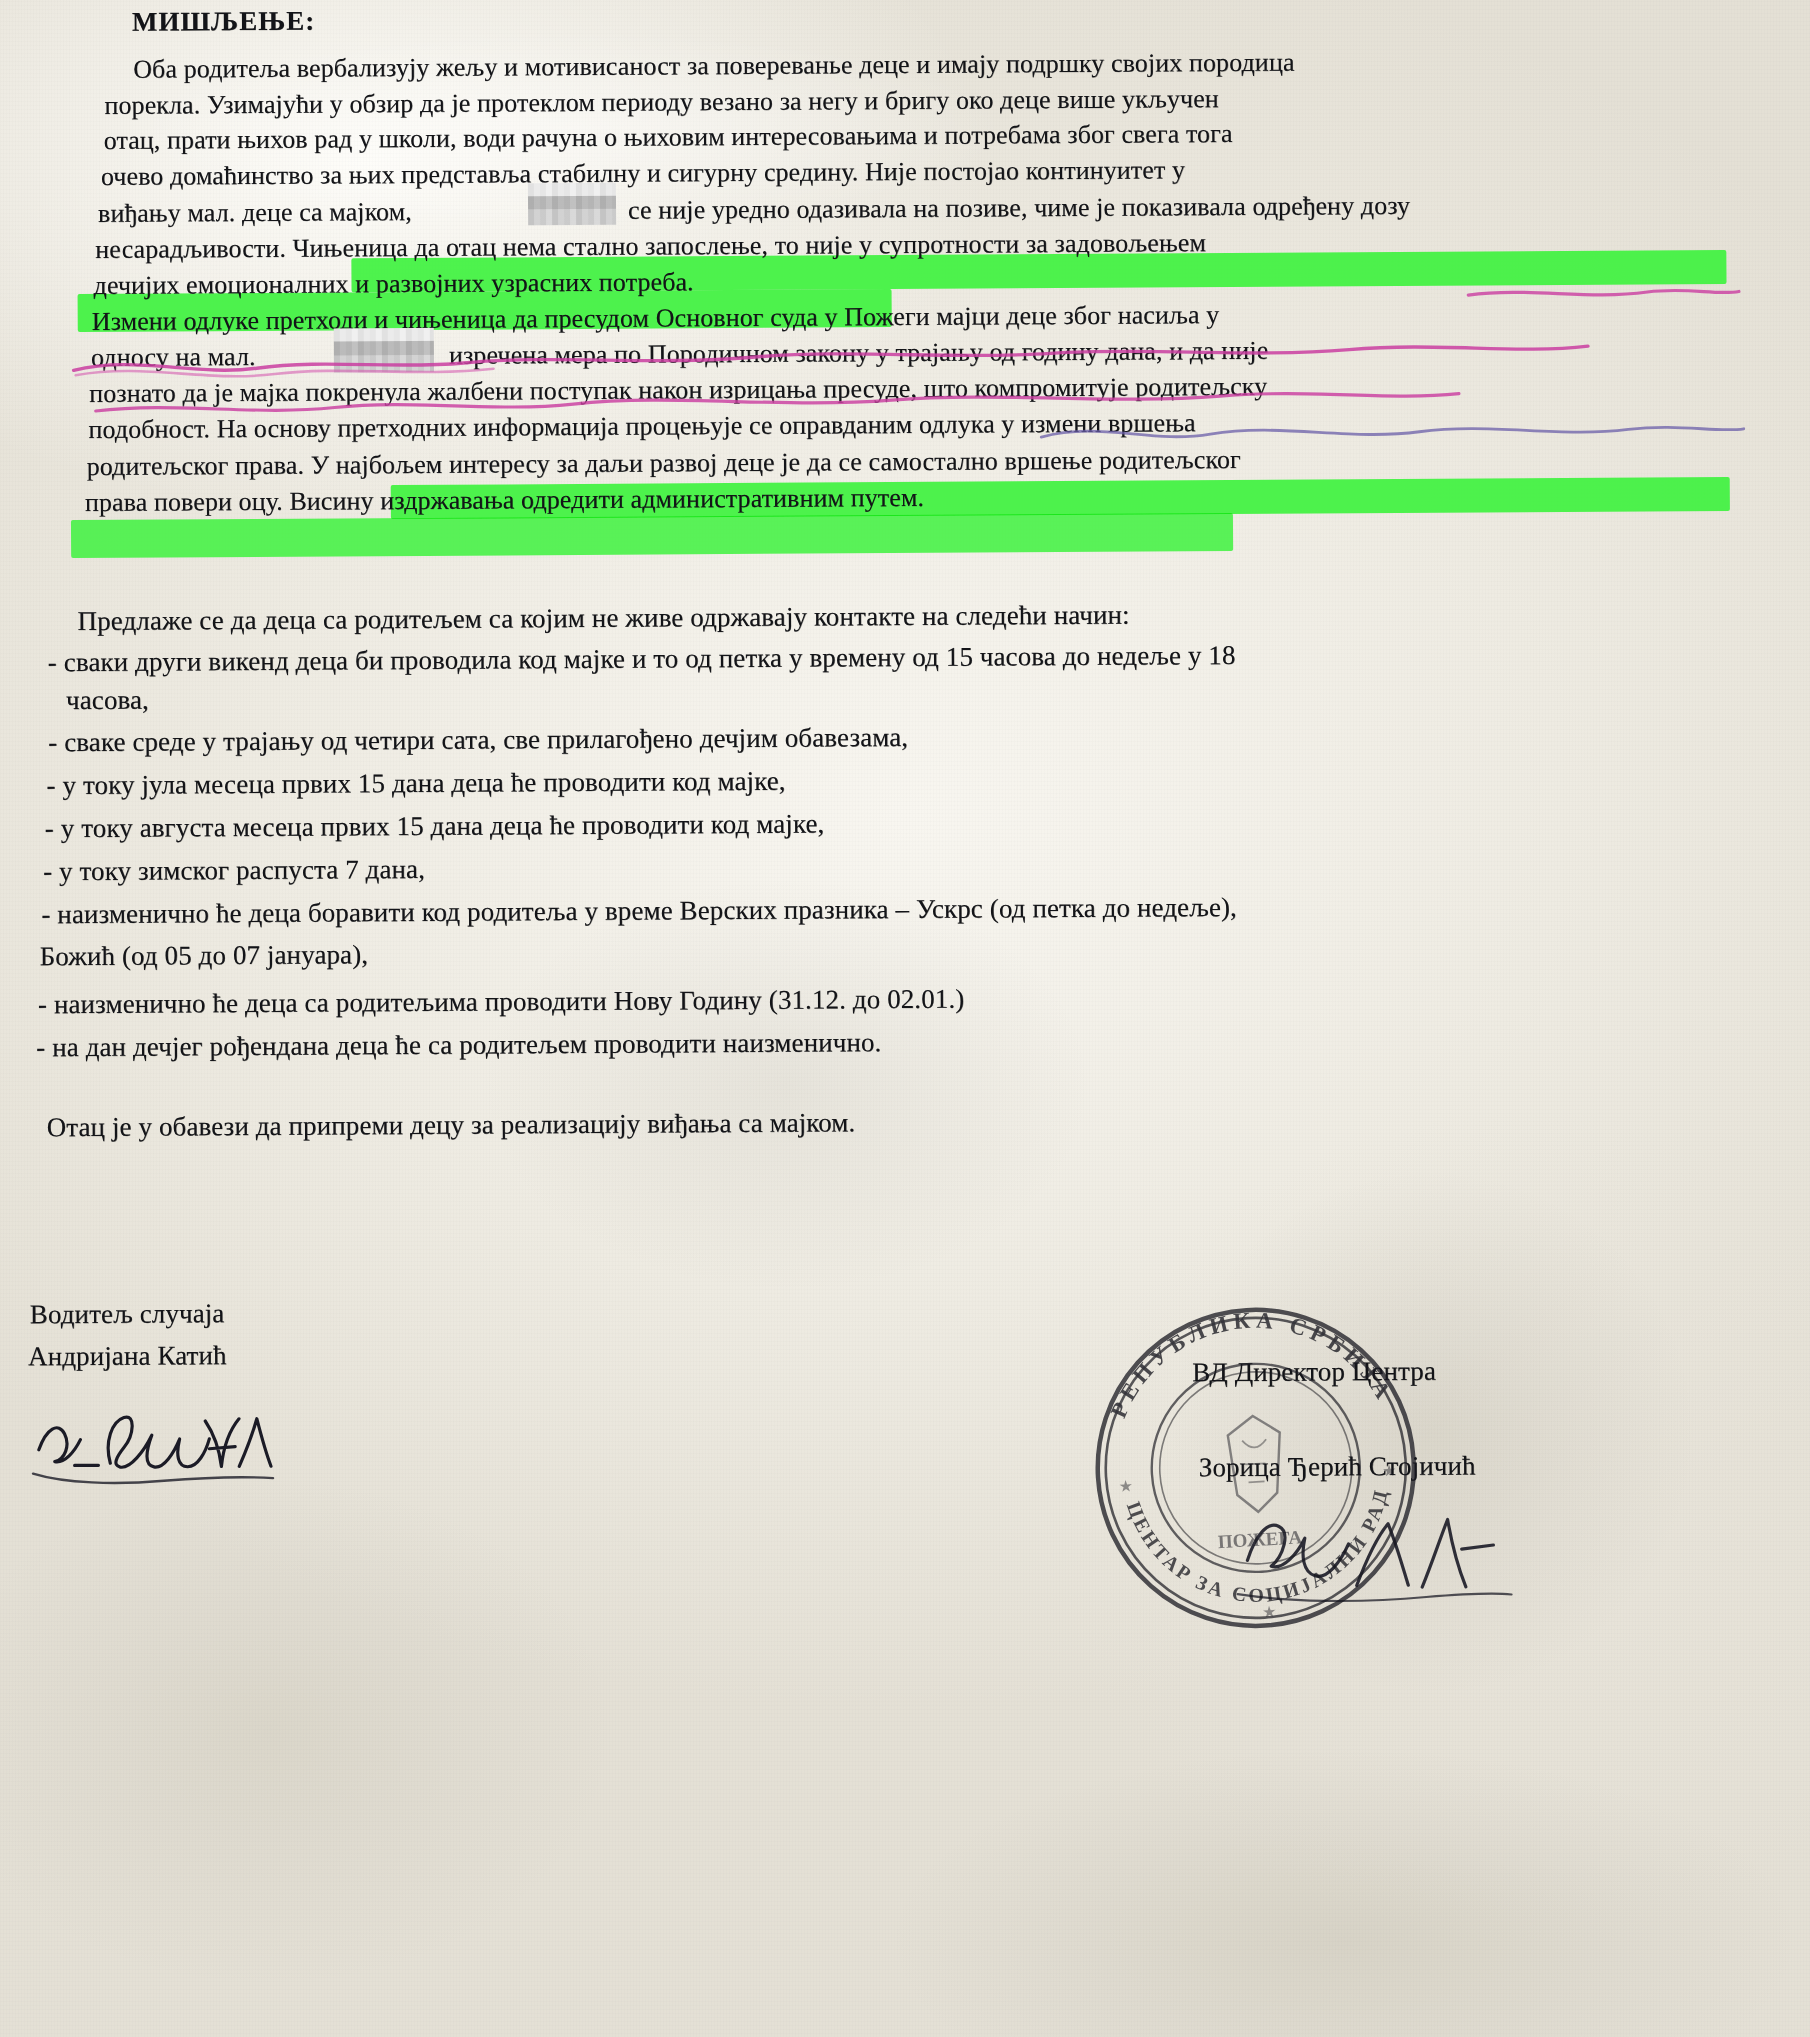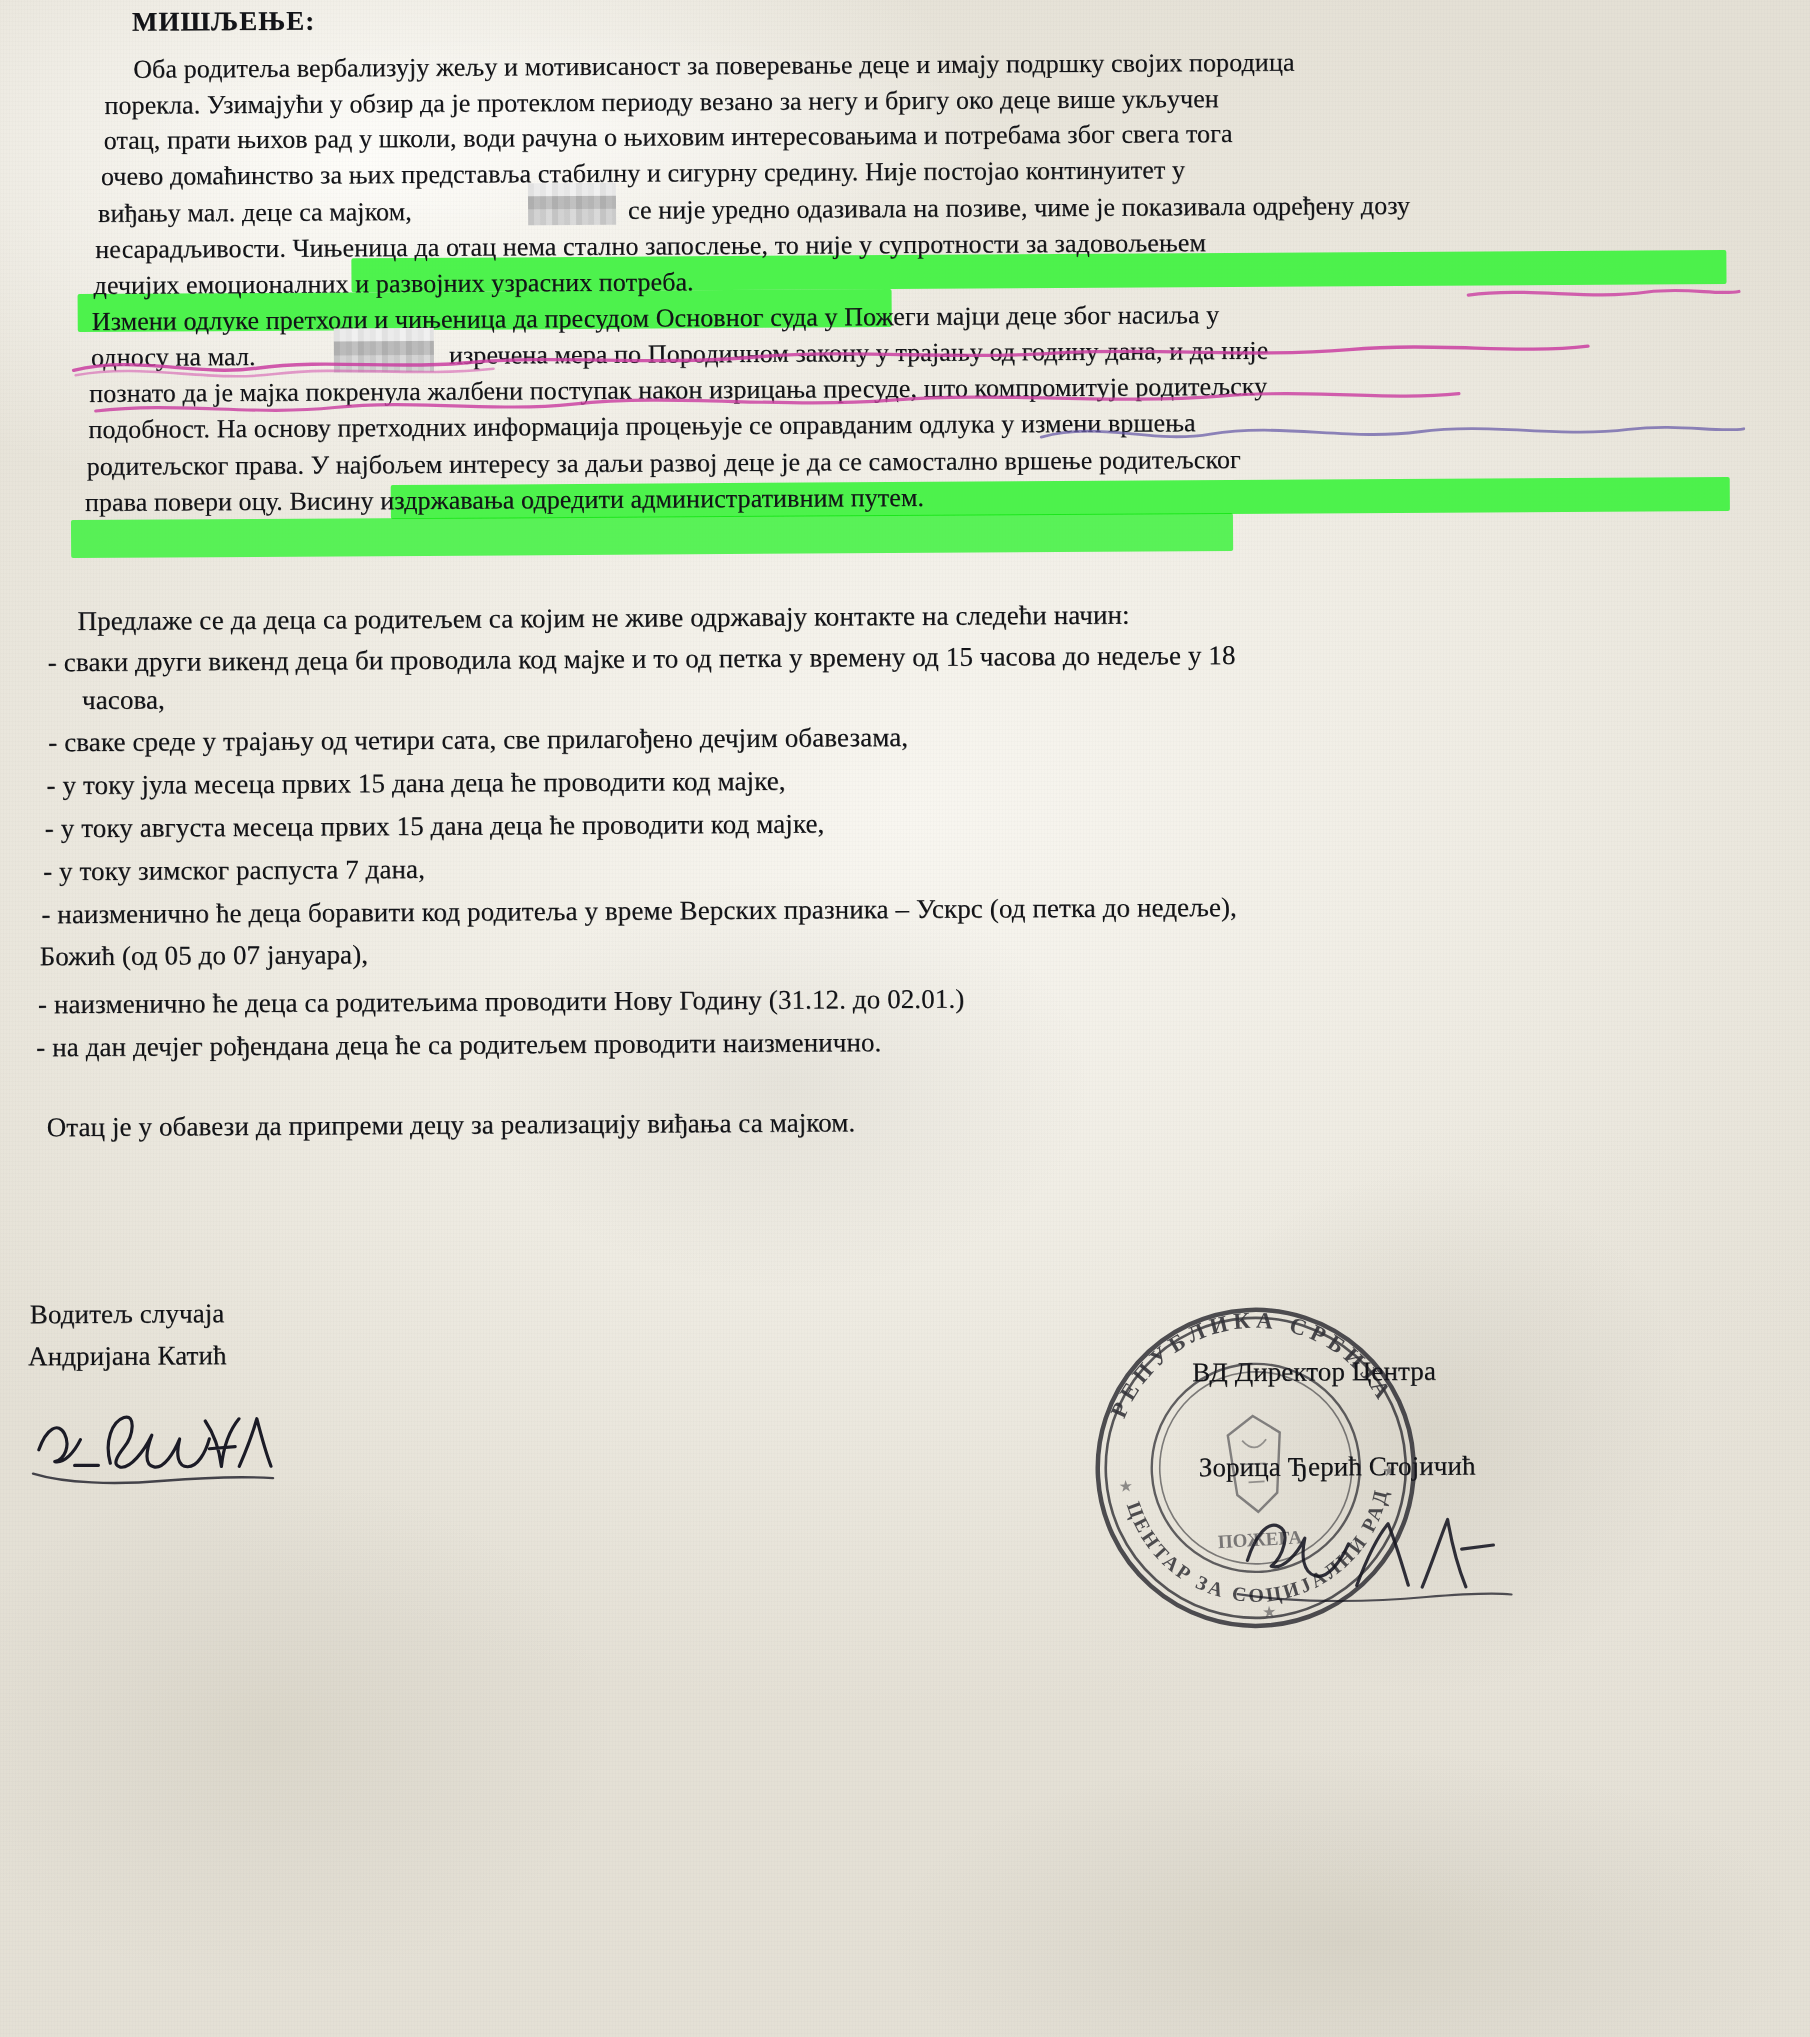--- a/index.html
+++ b/index.html
@@ -152,21 +152,21 @@
                C 680 394, 790 410, 900 402 C 1010 394, 1120 408, 1230 400
                C 1320 393, 1400 406, 1470 399" fill="none" stroke="#c83fa0" stroke-width="3.2" stroke-linecap="round" opacity="0.82"></path>
       <path d="M 1480 300 C 1540 292, 1600 306, 1660 298 C 1700 293, 1730 302, 1752 298" fill="none" stroke="#c83fa0" stroke-width="3.2" stroke-linecap="round" opacity="0.8"></path>
       <path d="M 1050 440 C 1110 424, 1160 448, 1220 438 C 1290 427, 1360 446, 1430 437
                C 1500 428, 1570 444, 1640 436 C 1690 430, 1730 440, 1756 436" fill="none" stroke="#6b5fa8" stroke-width="2.8" stroke-linecap="round" opacity="0.75"></path>
     </svg>
 
     <div class="tx para" style="left:80px;top:601px;font-size:27px;">Предлаже се да деца са родитељем са којим не живе одржавају контакте на следећи начин:</div>
 
     <div class="tx para" style="left:50px;top:642px;font-size:27px;">- сваки други викенд деца би проводила код мајке и то од петка у времену од 15 часова до недеље у 18</div>
-    <div class="tx para" style="left:68px;top:680px;font-size:27px;margin-left:16px;">часова,</div>
+    <div class="tx para" style="left:68px;top:680px;font-size:27px;">часова,</div>
 
     <div class="tx para" style="left:50px;top:722px;font-size:27px;">- сваке среде у трајању од четири сата, све прилагођено дечјим обавезама,</div>
     <div class="tx para" style="left:48px;top:765px;font-size:27px;">- у току јула месеца првих 15 дана деца ће проводити код мајке,</div>
     <div class="tx para" style="left:46px;top:808px;font-size:27px;">- у току августа месеца првих 15 дана деца ће проводити код мајке,</div>
     <div class="tx para" style="left:44px;top:851px;font-size:27px;">- у току зимског распуста 7 дана,</div>
 
     <div class="tx para" style="left:42px;top:894px;font-size:27px;">- наизменично ће деца боравити код родитеља у време Верских празника – Ускрс (од петка до недеље),</div>
     <div class="tx para" style="left:40px;top:936px;font-size:27px;">Божић (од 05 до 07 јануара),</div>
 
     <div class="tx para" style="left:38px;top:984px;font-size:27px;">- наизменично ће деца са родитељима проводити Нову Годину (31.12. до 02.01.)</div>

